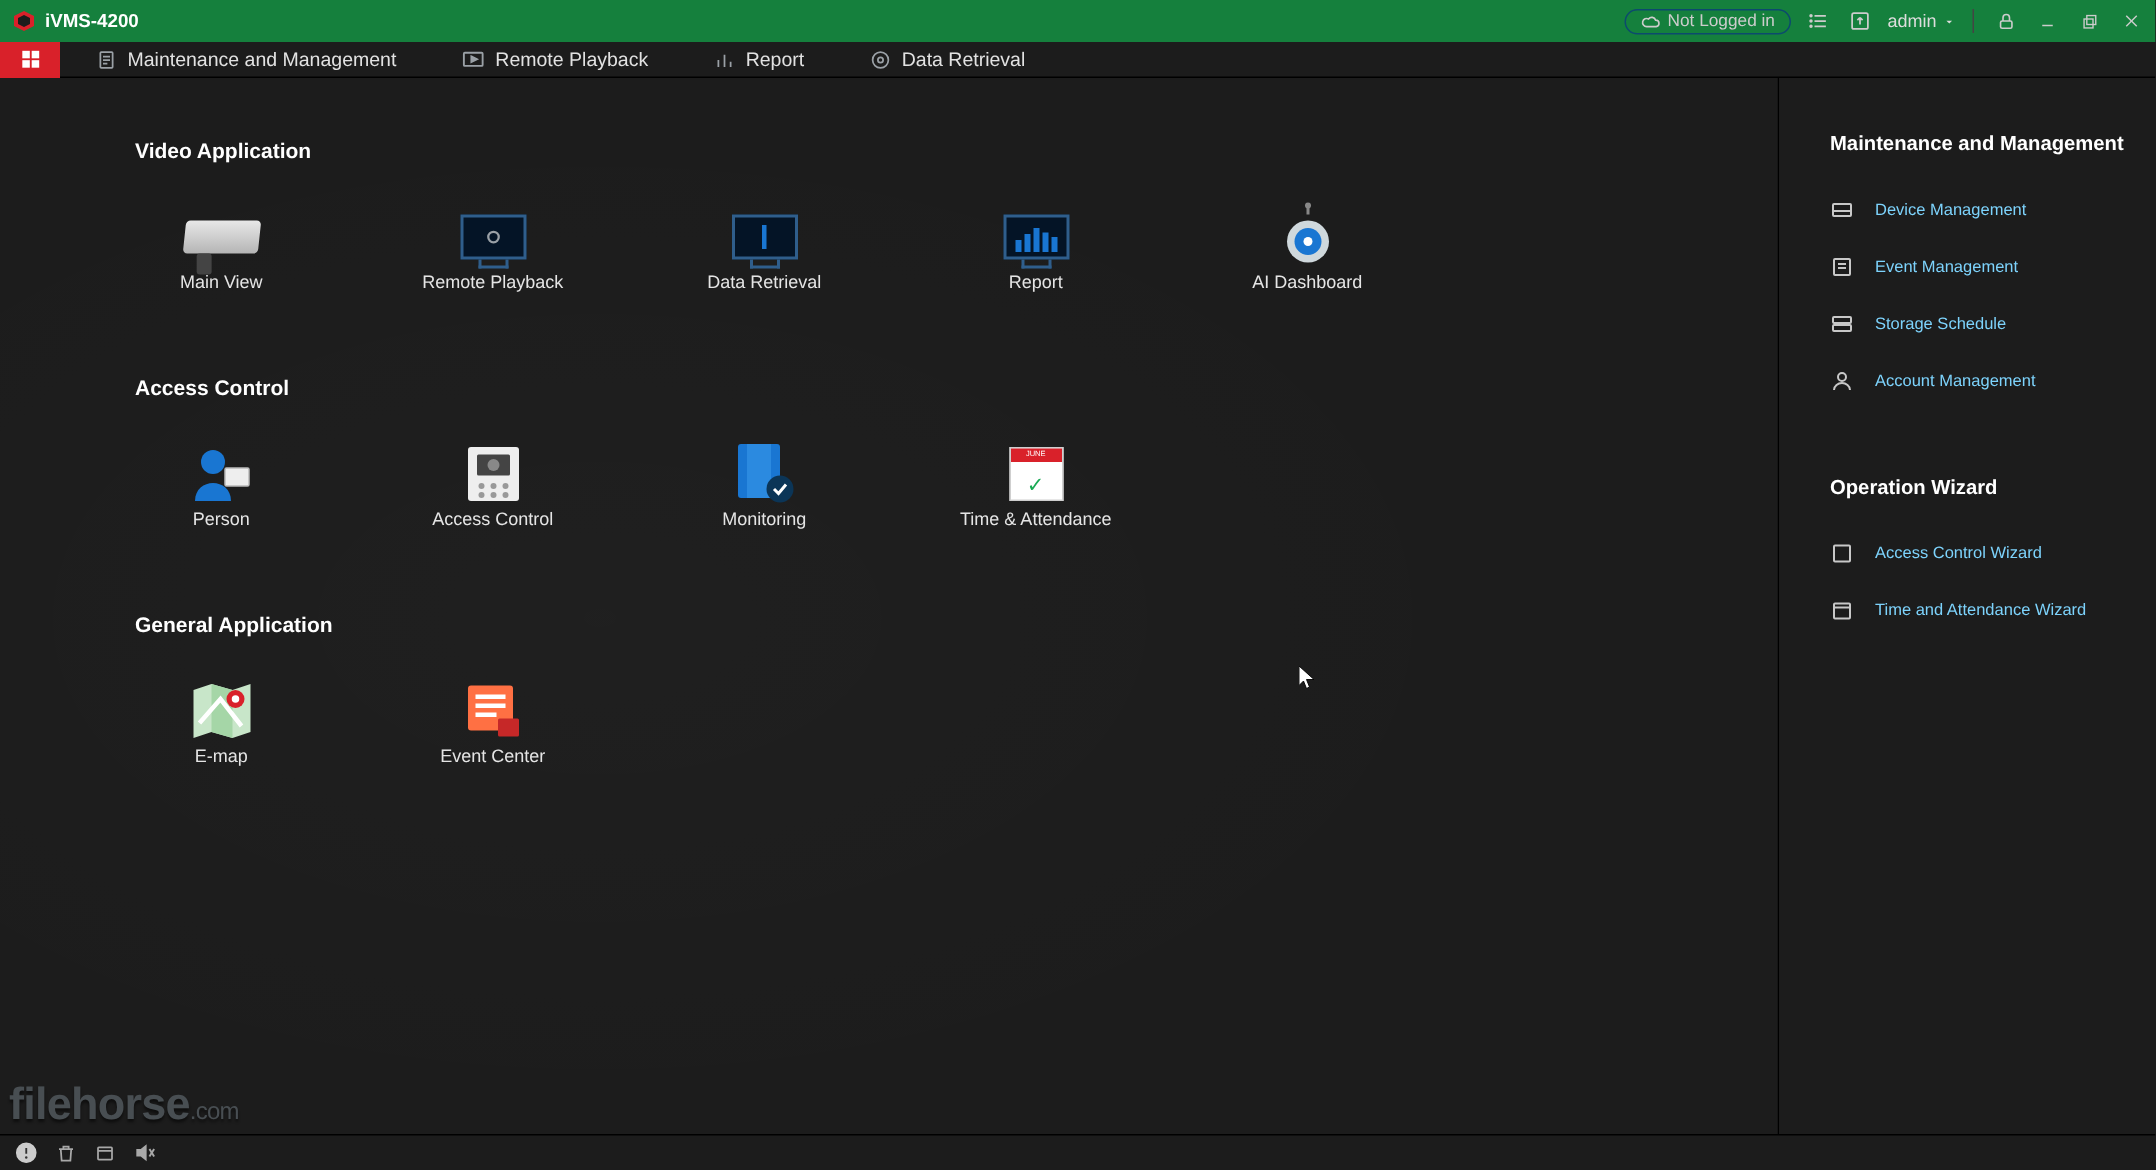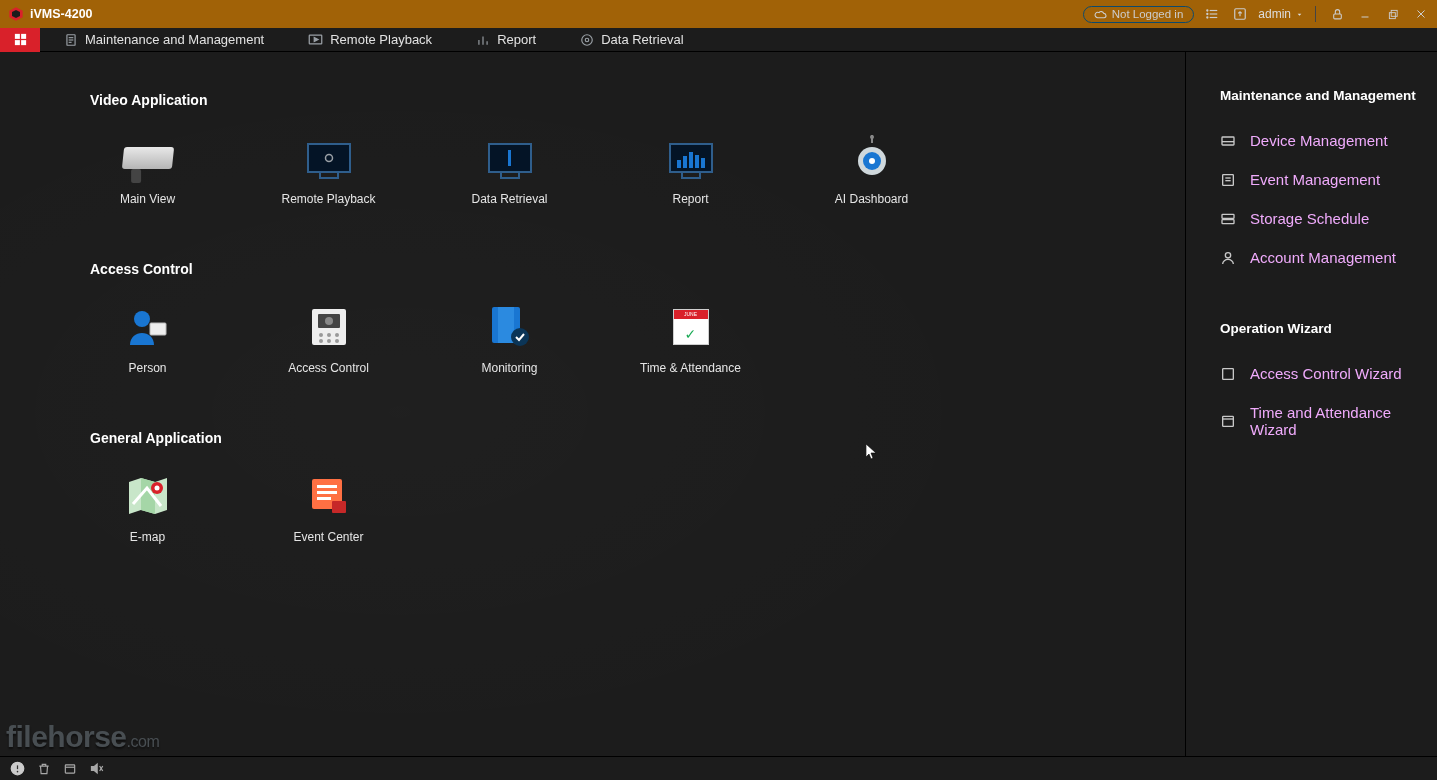--- a/index.html
+++ b/index.html
@@ -12,21 +12,21 @@
     font-size: 13px;
     overflow: hidden;
     position: relative;
   }
 
   
   .titlebar {
     height: 28px;
     display: flex;
     align-items: center;
-    background: #a16207;
+    background: #15803d;
     padding-left: 8px;
     gap: 6px;
   }
   .logo {
     width: 16px; height: 16px;
     display:inline-block;
   }
   .app-title { font-weight: bold; font-size: 12.5px; color:#fff; }
   .titlebar-right {
     margin-left: auto;
@@ -71,21 +71,21 @@
     display:flex; height:calc(780px - 28px - 24px - 24px);
   }
   .main{
     flex:1; padding:40px 0 0 90px; overflow:auto; position:relative;
     background: radial-gradient(900px 500px at 400px 360px, rgba(255,255,255,0.015), transparent 70%), #1c1c1c;
   }
   .section-title{ font-weight:bold; font-size:14px; margin-bottom:28px; color:#fff; }
   .tile-row{ display:flex; gap:66px; margin-bottom:55px; }
   .tile{
     width:115px;
-    display:flex; flex-direction:column; align-items:center; gap:12px;
+    display:flex; flex-direction:column; align-items:center; gap:1px;
     cursor:pointer;
     text-align:center;
   }
   .tile-ico{
     width:58px; height:44px; display:flex; align-items:center; justify-content:center;
   }
   .tile-label{ font-size:12px; color:#e5e5e5; }
 
   
   .monitor-frame{ width:44px; height:30px; border:2px solid #2f5e8c; background:#041426; position:relative; }
@@ -108,21 +108,21 @@
   .calendar .top{ height:9px; background:#d9212a; color:#fff; font-size:5px; text-align:center; line-height:9px; }
   .calendar .check{ position:absolute; top:16px; left:11px; color:#1aaa55; font-size:14px; }
 
   
   .rightpanel{
     width:252px; border-left:1px solid #000; padding:36px 0 0 34px;
   }
   .rp-heading{ font-weight:bold; font-size:13.5px; margin-bottom:18px; color:#fff; }
   .rp-item{
     display:flex; align-items:center; gap:14px;
-    padding:11px 0; color:#f0abfc; font-size:15px;
+    padding:11px 0; color:#7dd3fc; font-size:11px;
     cursor:pointer;
   }
   .rp-item svg{ color:#c8c8c8; flex-shrink:0; }
   .rp-spacer{ height:44px; }
 
   
   .statusbar{
     position:absolute; left:0; right:0; bottom:0;
     height:24px; background:#1c1c1c; border-top:1px solid #000;
     display:flex; align-items:center; gap:12px; padding:0 10px;

